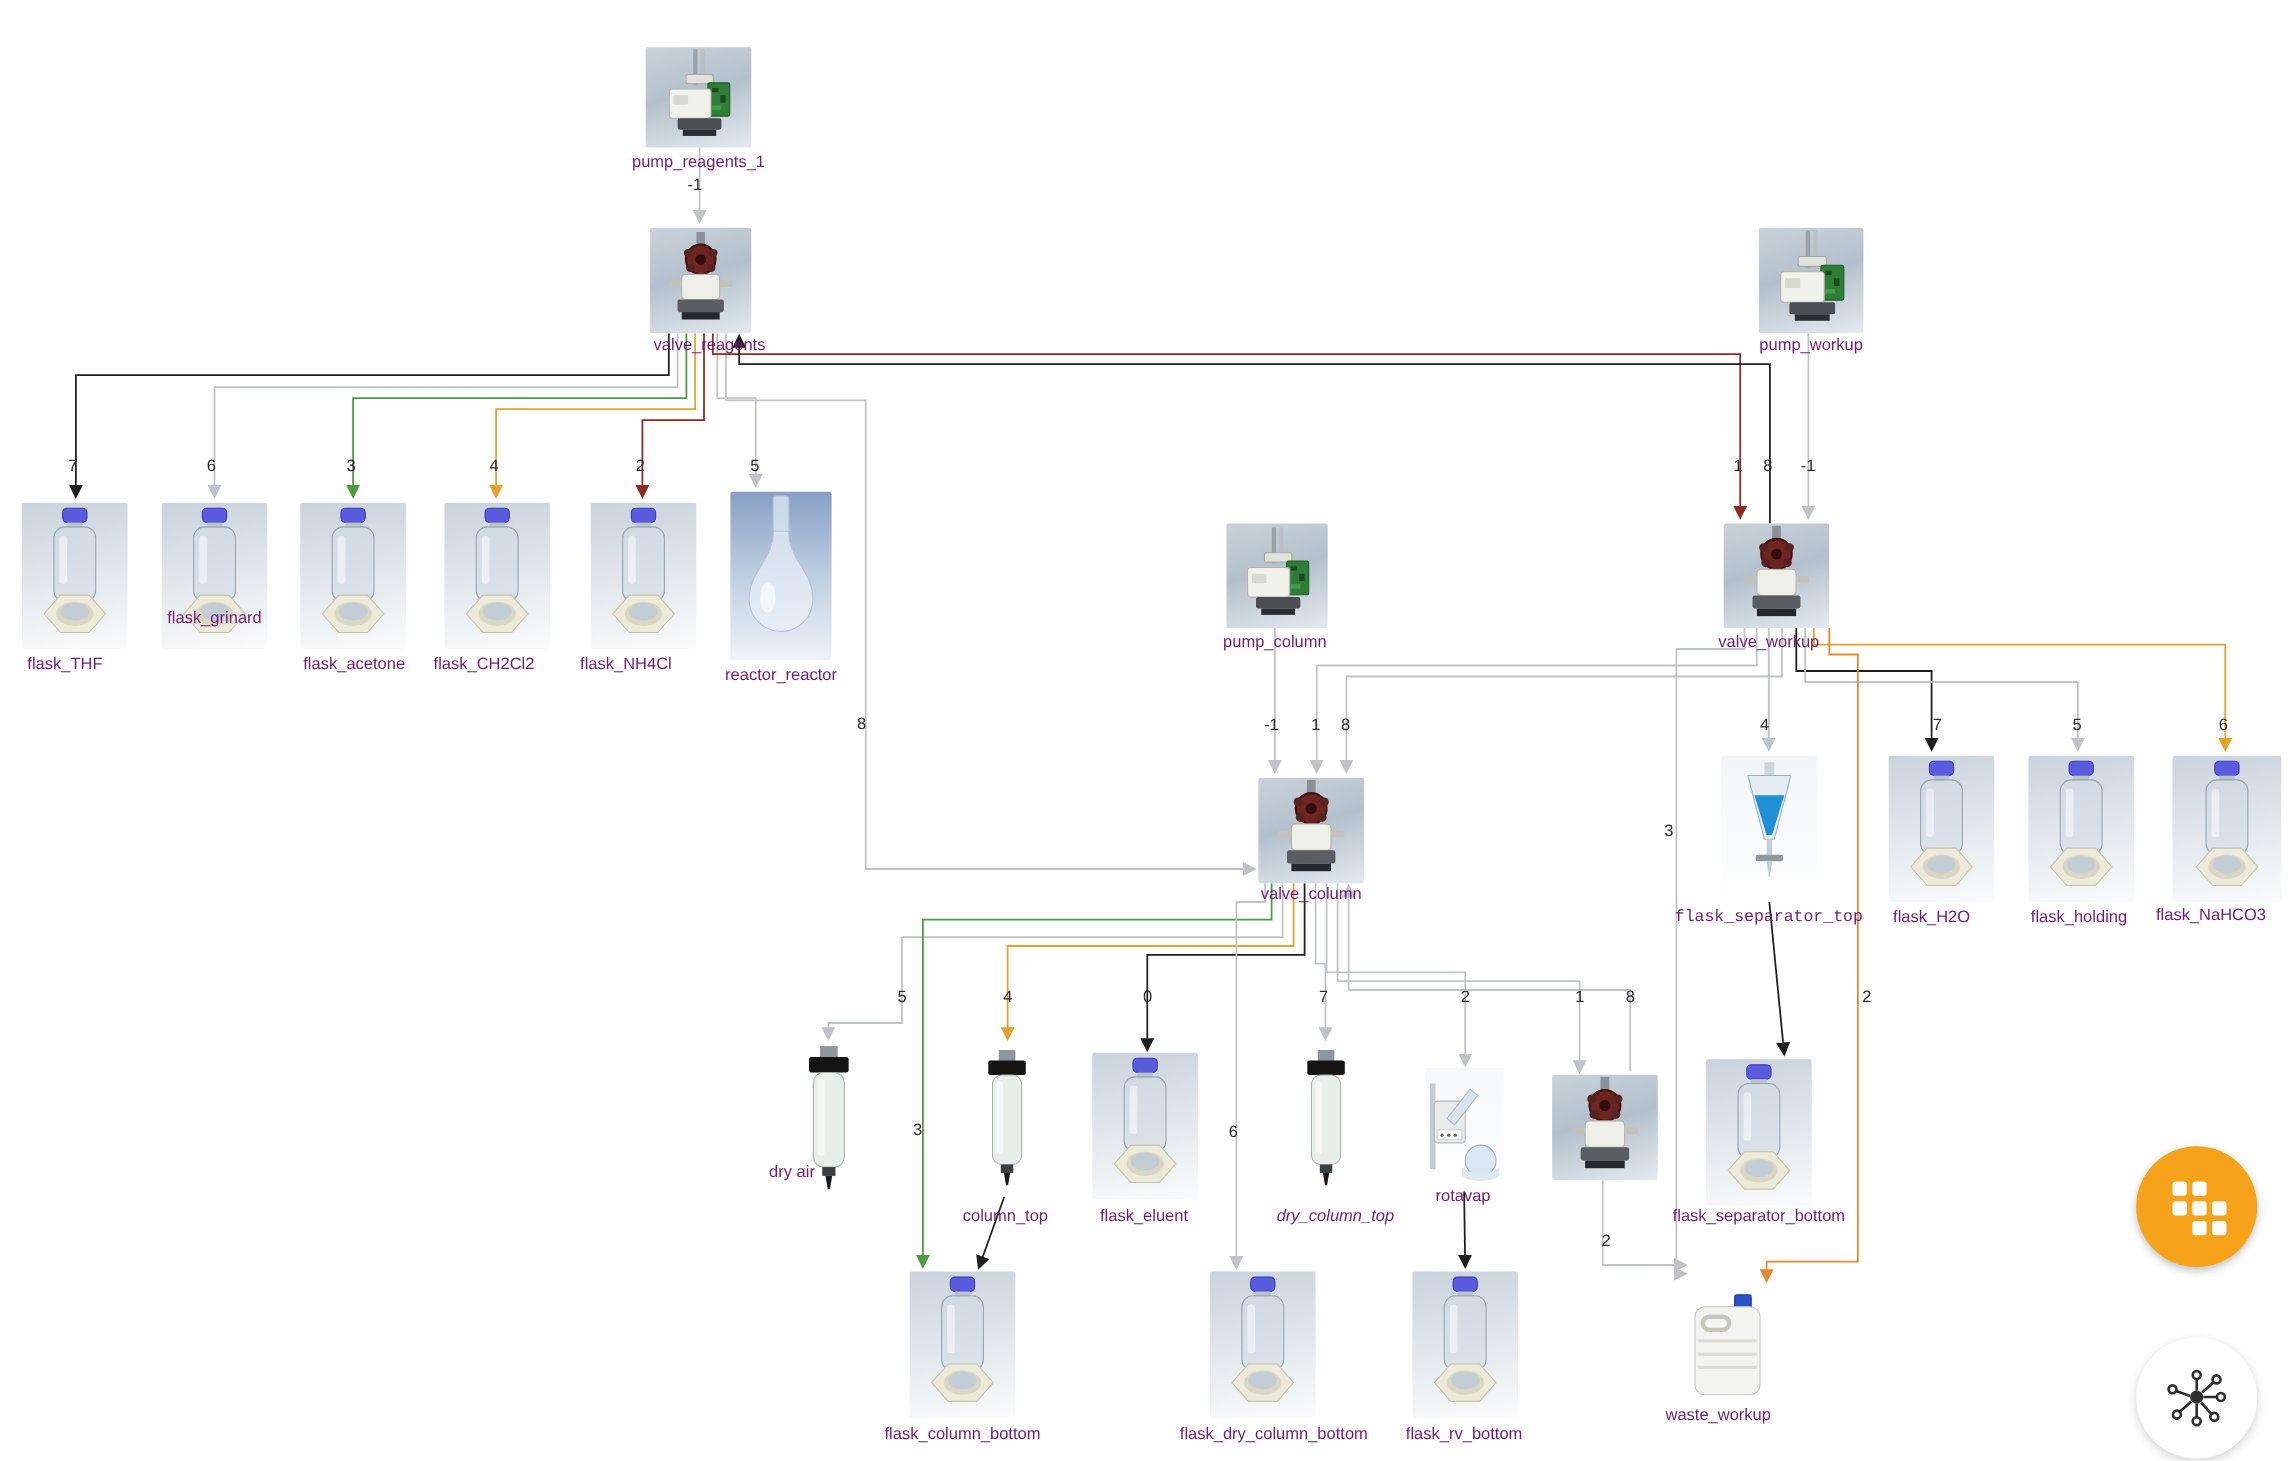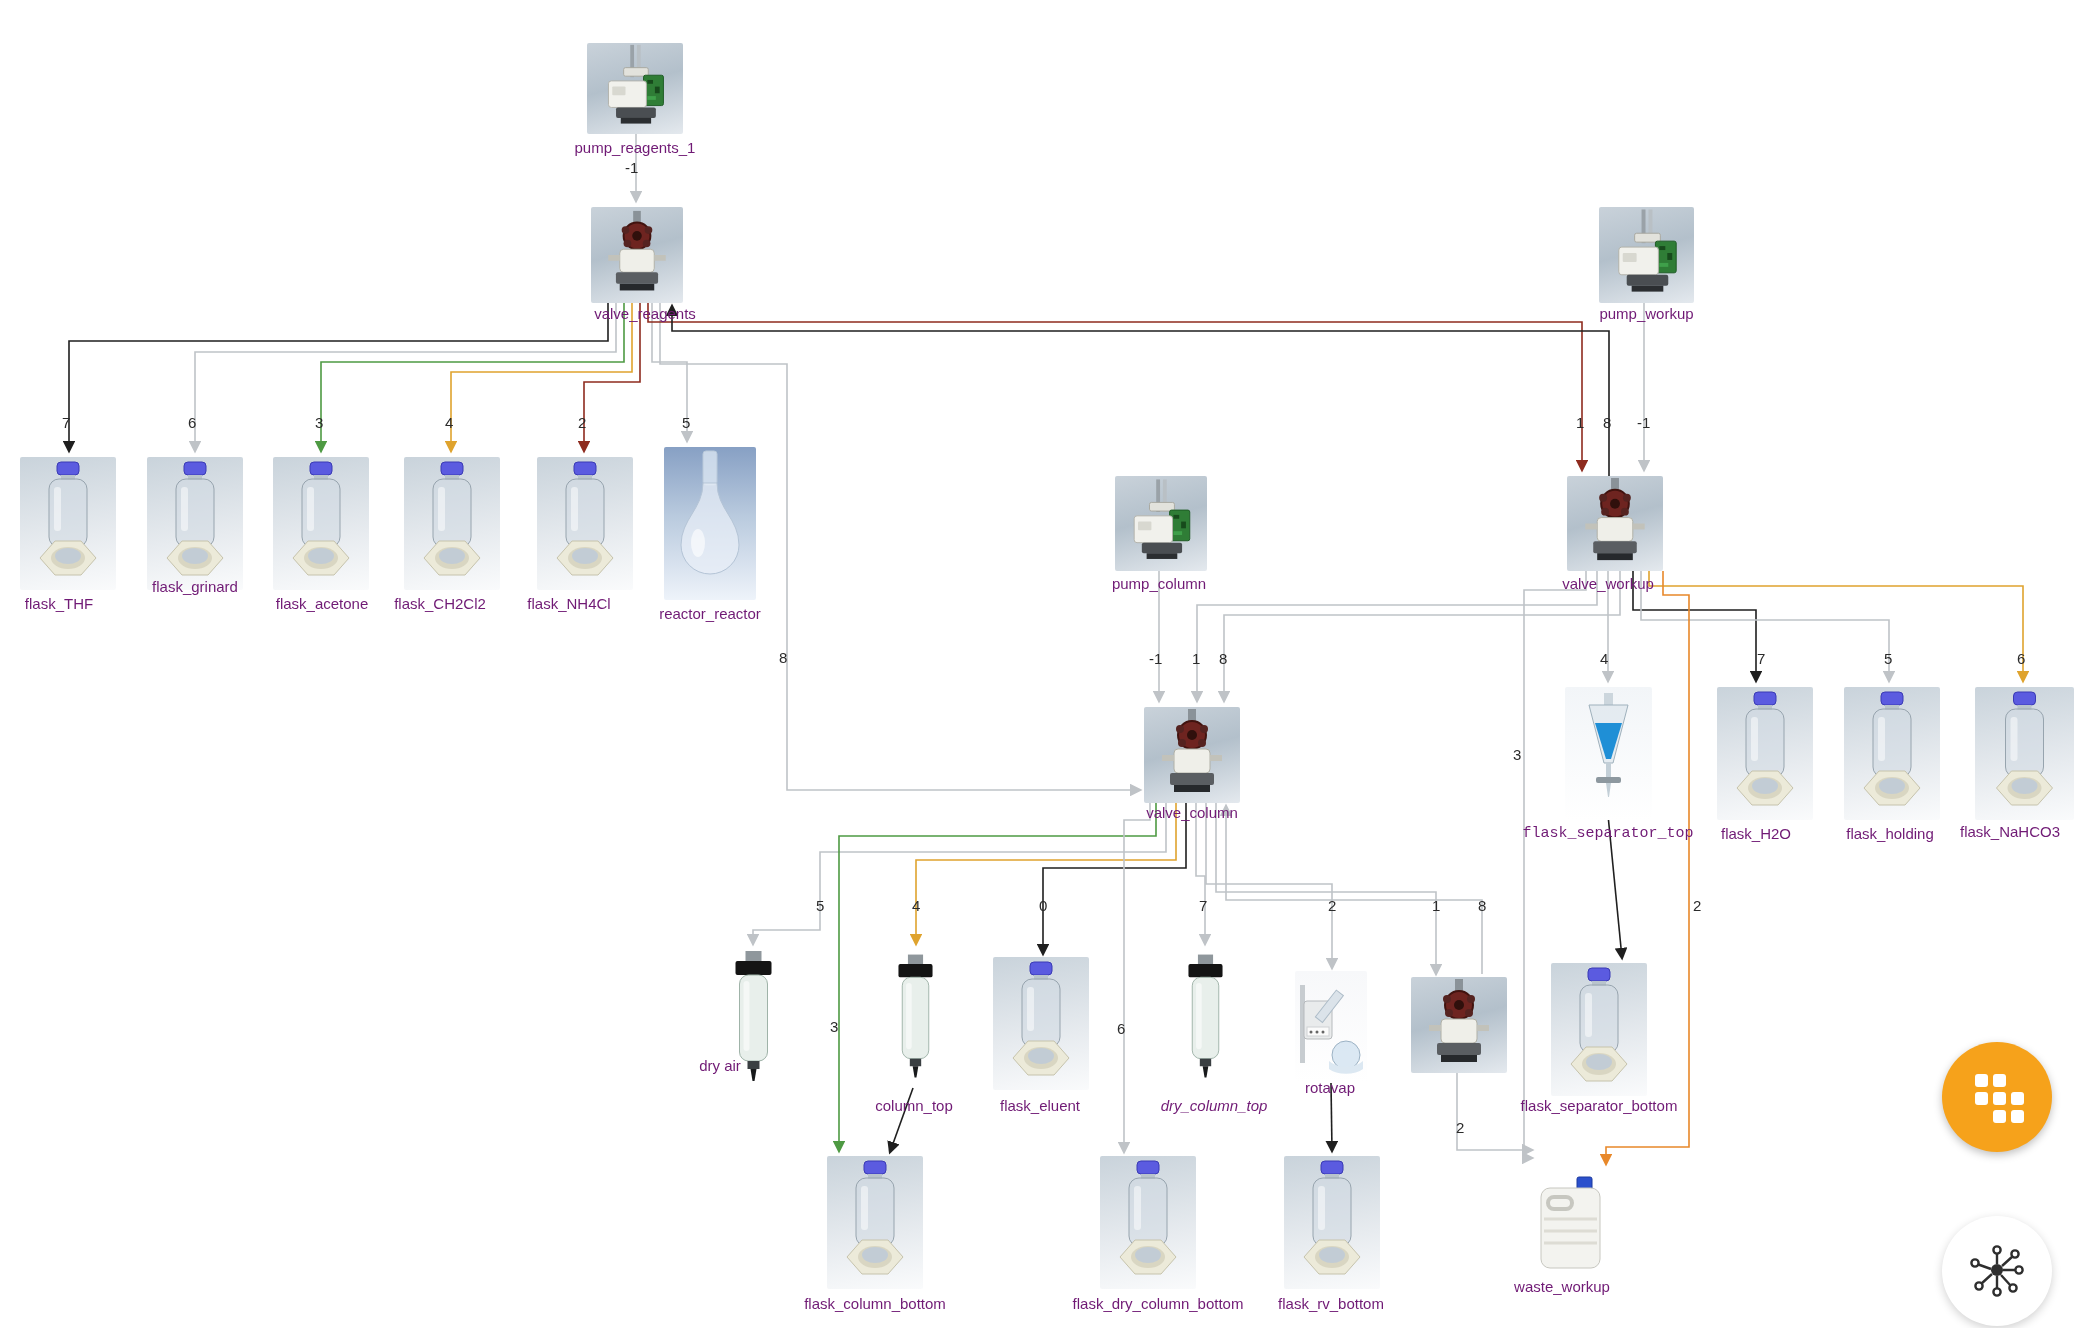--- a/index.html
+++ b/index.html
@@ -178,21 +178,21 @@
         <svg viewBox="0 0 96 133" preserveAspectRatio="xMidYMid meet">
           <rect x="37" y="5" width="22" height="13" rx="4" fill="#5b5be0" stroke="#3b3bb5"></rect>
           <rect x="41" y="18" width="14" height="5" fill="#b9c4cc"></rect>
           <rect x="29" y="22" width="38" height="68" rx="10" fill="#cfd9e2" fill-opacity="0.55" stroke="#97a4ae"></rect>
           <rect x="34" y="30" width="7" height="44" rx="3" fill="#ffffff" fill-opacity="0.5"></rect>
           <path d="M20 101 L35 84 L61 84 L76 101 L61 118 L35 118 Z" fill="#ecead9" stroke="#c6c3ac"></path>
           <ellipse cx="48" cy="101" rx="17" ry="11" fill="#d9d6c2"></ellipse>
           <ellipse cx="48" cy="99" rx="13" ry="8" fill="#c2ccd5"></ellipse>
         </svg>
       </div>
-      <div class="node-label" style="left: 195px; top: 578px; text-align: center;">flask_grinard</div>
+      <div class="node-label" style="left: 195px; top: 553px; text-align: center;">flask_grinard</div>
       <div class="node-img bg-bottle" style="left: 273px; top: 457px; width: 96px; height: 133px;">
         <svg viewBox="0 0 96 133" preserveAspectRatio="xMidYMid meet">
           <rect x="37" y="5" width="22" height="13" rx="4" fill="#5b5be0" stroke="#3b3bb5"></rect>
           <rect x="41" y="18" width="14" height="5" fill="#b9c4cc"></rect>
           <rect x="29" y="22" width="38" height="68" rx="10" fill="#cfd9e2" fill-opacity="0.55" stroke="#97a4ae"></rect>
           <rect x="34" y="30" width="7" height="44" rx="3" fill="#ffffff" fill-opacity="0.5"></rect>
           <path d="M20 101 L35 84 L61 84 L76 101 L61 118 L35 118 Z" fill="#ecead9" stroke="#c6c3ac"></path>
           <ellipse cx="48" cy="101" rx="17" ry="11" fill="#d9d6c2"></ellipse>
           <ellipse cx="48" cy="99" rx="13" ry="8" fill="#c2ccd5"></ellipse>
         </svg>

